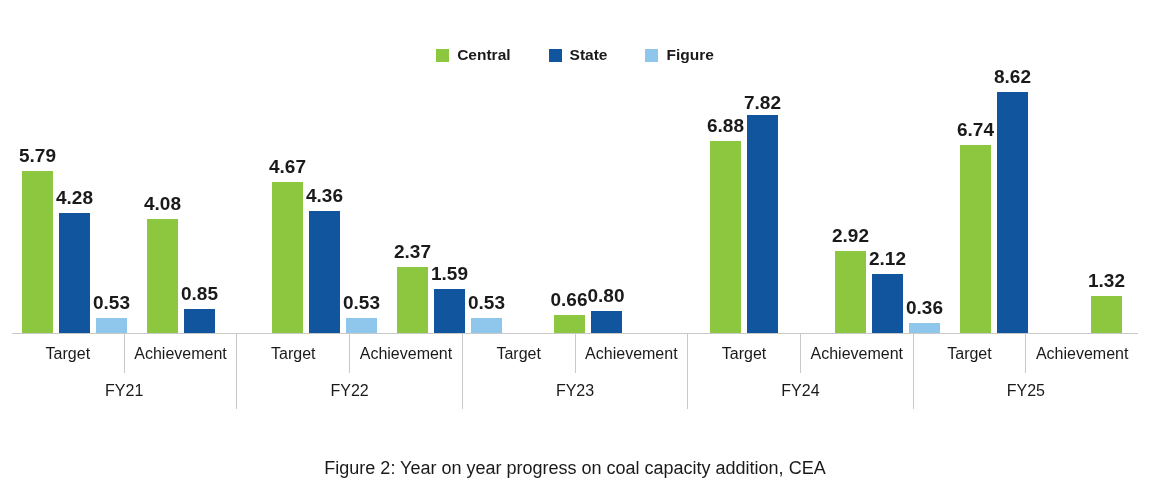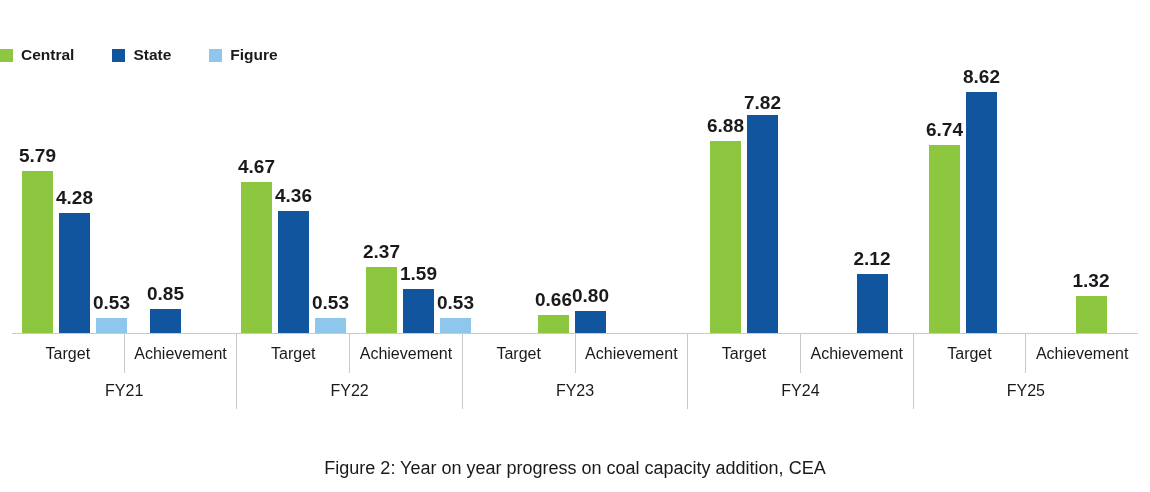--- a/index.html
+++ b/index.html
@@ -19,21 +19,21 @@
     background: #ffffff;
   }
 
   
   #legend {
     position: absolute;
     top: 44px;
     left: 0;
     width: 1150px;
     display: flex;
-    justify-content: flex-start;
+    justify-content: center;
     align-items: center;
     gap: 38px;
     height: 22px;
   }
   .legend-item {
     display: flex;
     align-items: center;
     gap: 8px;
     font-size: 15.5px;
     font-weight: 600;
@@ -182,20 +182,24 @@
               <div class="bar" title="State: 4.28" style="height: 119.561px; background: rgb(18, 85, 159);"></div>
               <div class="bar-label" style="bottom: 125.561px;">4.28</div>
             </div>
             <div class="bar-slot">
               <div class="bar" title="Private: 0.53" style="height: 14.8054px; background: rgb(143, 199, 236);"></div>
               <div class="bar-label" style="bottom: 20.8054px;">0.53</div>
             </div>
           </div>
           <div class="sub-group">
             <div class="bar-slot">
+              <div class="bar" title="Central: 4.08" style="height: 113.974px; background: rgb(141, 198, 63);"></div>
+              <div class="bar-label" style="bottom: 119.974px;">4.08</div>
+            </div>
+            <div class="bar-slot">
               <div class="bar" title="State: 0.85" style="height: 23.7446px; background: rgb(18, 85, 159);"></div>
               <div class="bar-label" style="bottom: 29.7446px;">0.85</div>
             </div>
             <div class="bar-slot"></div>
           </div>
         </div>
         <div class="fy-group">
           <div class="sub-group">
             <div class="bar-slot">
               <div class="bar" title="Central: 5.40" style="height: 150.848px; background: rgb(141, 198, 63);"></div>
@@ -245,23 +249,31 @@
               <div class="bar-label" style="bottom: 198.191px;">6.88</div>
             </div>
             <div class="bar-slot">
               <div class="bar" title="State: 7.82" style="height: 218.45px; background: rgb(18, 85, 159);"></div>
               <div class="bar-label" style="bottom: 221px;">7.82</div>
             </div>
             <div class="bar-slot"></div>
           </div>
           <div class="sub-group">
             <div class="bar-slot">
+              <div class="bar" title="Central: 2.92" style="height: 81.5696px; background: rgb(141, 198, 63);"></div>
+              <div class="bar-label" style="bottom: 87.5696px;">2.92</div>
+            </div>
+            <div class="bar-slot">
               <div class="bar" title="State: 2.12" style="height: 59.2217px; background: rgb(18, 85, 159);"></div>
               <div class="bar-label" style="bottom: 65.2217px;">2.12</div>
             </div>
+            <div class="bar-slot">
+              <div class="bar" title="Private: 0.36" style="height: 10.0565px; background: rgb(143, 199, 236);"></div>
+              <div class="bar-label" style="bottom: 16.0565px;">0.36</div>
+            </div>
           </div>
         </div>
         <div class="fy-group">
           <div class="sub-group">
             <div class="bar-slot">
               <div class="bar" title="Central: 6.74" style="height: 188.28px; background: rgb(141, 198, 63);"></div>
               <div class="bar-label" style="bottom: 194.28px;">6.74</div>
             </div>
             <div class="bar-slot">
               <div class="bar" title="State: 8.62" style="height: 240.798px; background: rgb(18, 85, 159);"></div>

